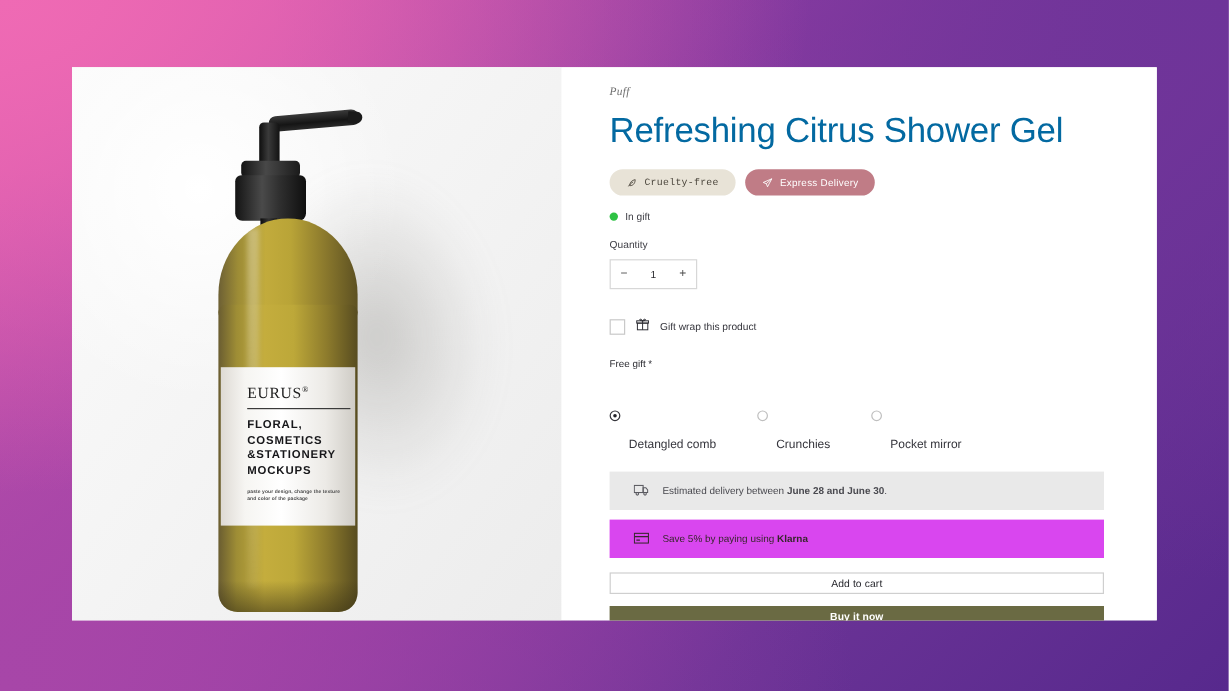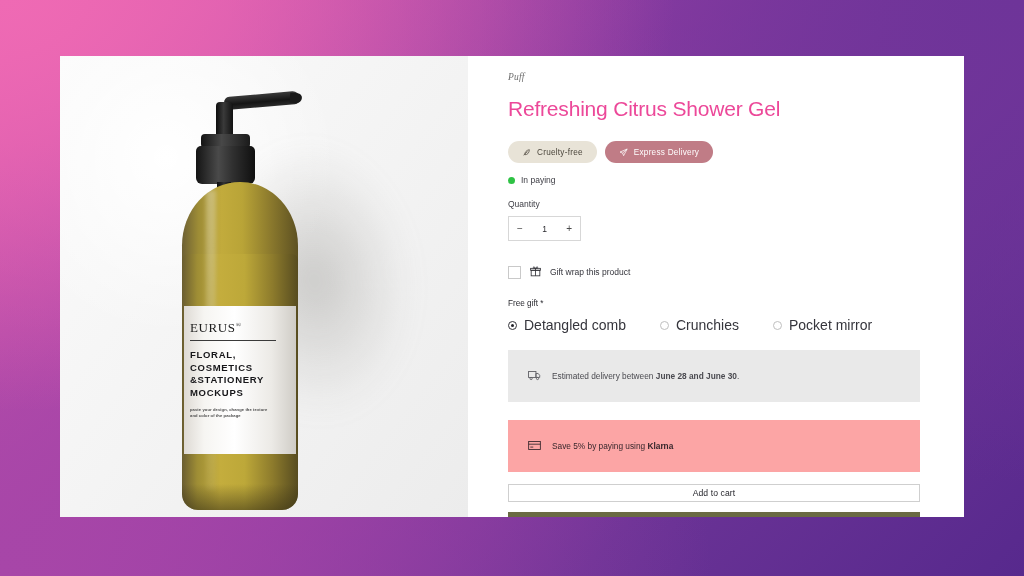--- a/index.html
+++ b/index.html
@@ -105,23 +105,23 @@
     border-radius: 0 0 16px 16px;
   }
   .b-highlight {
     position: absolute; left: 34px; top: 96px;
     width: 10px; height: 300px;
     background: linear-gradient(180deg, rgba(255,255,255,0.30), rgba(255,255,255,0.05));
     filter: blur(2px);
   }
   .b-label {
     position: absolute; left: 12px; top: 212px;
-    width: 112px; height: 148px;
+    width: 112px; height: 132px;
     background: linear-gradient(90deg,#dedad4 0%,#f6f5f2 18%,#ffffff 45%,#eceae6 78%,#cfccc6 100%);
-    padding: 14px 12px 0 6px;
+    padding: 14px 12px 0 22px;
   }
   .lbl-brand {
     font-family: "Liberation Serif", serif;
     font-size: 13px; letter-spacing: 0.6px; color: #1d1d1d;
     white-space: nowrap;
   }
   .lbl-brand sup { font-size: 7px; vertical-align: super; }
   .lbl-rule { margin: 4px 0 8px 0; height: 1px; background: #3a3a3a; width: 86px; }
   .lbl-head {
     font-size: 9.5px; font-weight: bold; letter-spacing: 0.7px;
@@ -142,36 +142,36 @@
   }
   .vendor {
     font-family: Liberation Serif, serif;
     font-style: italic;
     font-size: 9.5px;
     color: #6f6f6f;
     letter-spacing: 0.2px;
   }
   .title {
     margin-top: 12px;
-    font-size: 21px;
+    font-size: 29px;
     font-weight: normal;
-    color: #ec4899;
+    color: #0369a1;
     letter-spacing: -0.2px;
     line-height: 30px;
   }
   .badges { margin-top: 17px; display: flex; gap: 8px; align-items: center; }
   .badge {
     display: inline-flex; align-items: center; gap: 6px;
     height: 22px; padding: 0 14px;
     border-radius: 20px;
     font-size: 8.2px; letter-spacing: 0.25px;
     white-space: nowrap;
   }
   .badge svg { display: block; }
-  .badge--cruelty { background: #e8e3d7; color: #4b463c; }
+  .badge--cruelty { background: #e8e3d7; color: #4b463c; font-family: Liberation Mono, monospace; }
   .badge--express { background: #c07c86; color: #ffffff; }
   .price {
     margin-top: 17px;
     font-family: "Liberation Serif", serif;
     font-size: 16.5px; color: #25252c; letter-spacing: 0.1px;
   }
   .stock { margin-top: 12px; display: flex; align-items: center; gap: 6px; }
   .stock-dot {
     width: 7px; height: 7px; border-radius: 50%;
     background: #2ec244;
@@ -205,31 +205,31 @@
   .rdot {
     width: 9px; height: 9px; border-radius: 50%;
     border: 1px solid #bfbfbf; background: #fff;
     position: relative; flex: 0 0 9px;
   }
   .rdot.checked { border-color: #34343a; }
   .rdot.checked:after {
     content: ""; position: absolute; left: 2px; top: 2px;
     width: 3px; height: 3px; border-radius: 50%; background: #222228;
   }
-  .radio-text { font-size: 14px; color: #35353c; }
+  .radio-text { font-size: 10px; color: #35353c; margin-top: 48px; }
 
   .notice {
     margin-top: 17px;
-    height: 52px;
+    height: 32px;
     display: flex; align-items: center; gap: 11px;
     padding: 0 20px;
     font-size: 8.3px; color: #4a4a50;
   }
   .notice--delivery { background: #e9e9e9; }
-  .notice--klarna { background: #fca5a5; color: #37272c; margin-top: 18px; }
+  .notice--klarna { background: #d946ef; color: #37272c; margin-top: 8px; }
   .notice b { font-weight: bold; }
 
   .btn {
     margin-top: 12px;
     height: 18px;
     display: flex; align-items: center; justify-content: center;
     font-size: 8.6px; letter-spacing: 0.1px;
   }
   .btn--cart { border: 1px solid #cfcfcf; background: #fff; color: #27272d; }
   .btn--buy { background: #6a6a43; color: #ffffff; font-weight: bold; margin-top: 10px; }
@@ -291,21 +291,21 @@
               <path d="M6.4 9 14.5 1.8"></path>
             </svg>
           </span>
           <span>Express Delivery</span>
         </span>
       </div>
 
 
       <div class="stock">
         <span class="stock-dot"></span>
-        <span class="stock-text">In paying</span>
+        <span class="stock-text">In gift</span>
       </div>
 
       <div class="qty-label">Quantity</div>
       <div class="qty-box">
         <span class="qty-btn">−</span>
         <span class="qty-val">1</span>
         <span class="qty-btn">+</span>
       </div>
 
       <div class="giftwrap">

